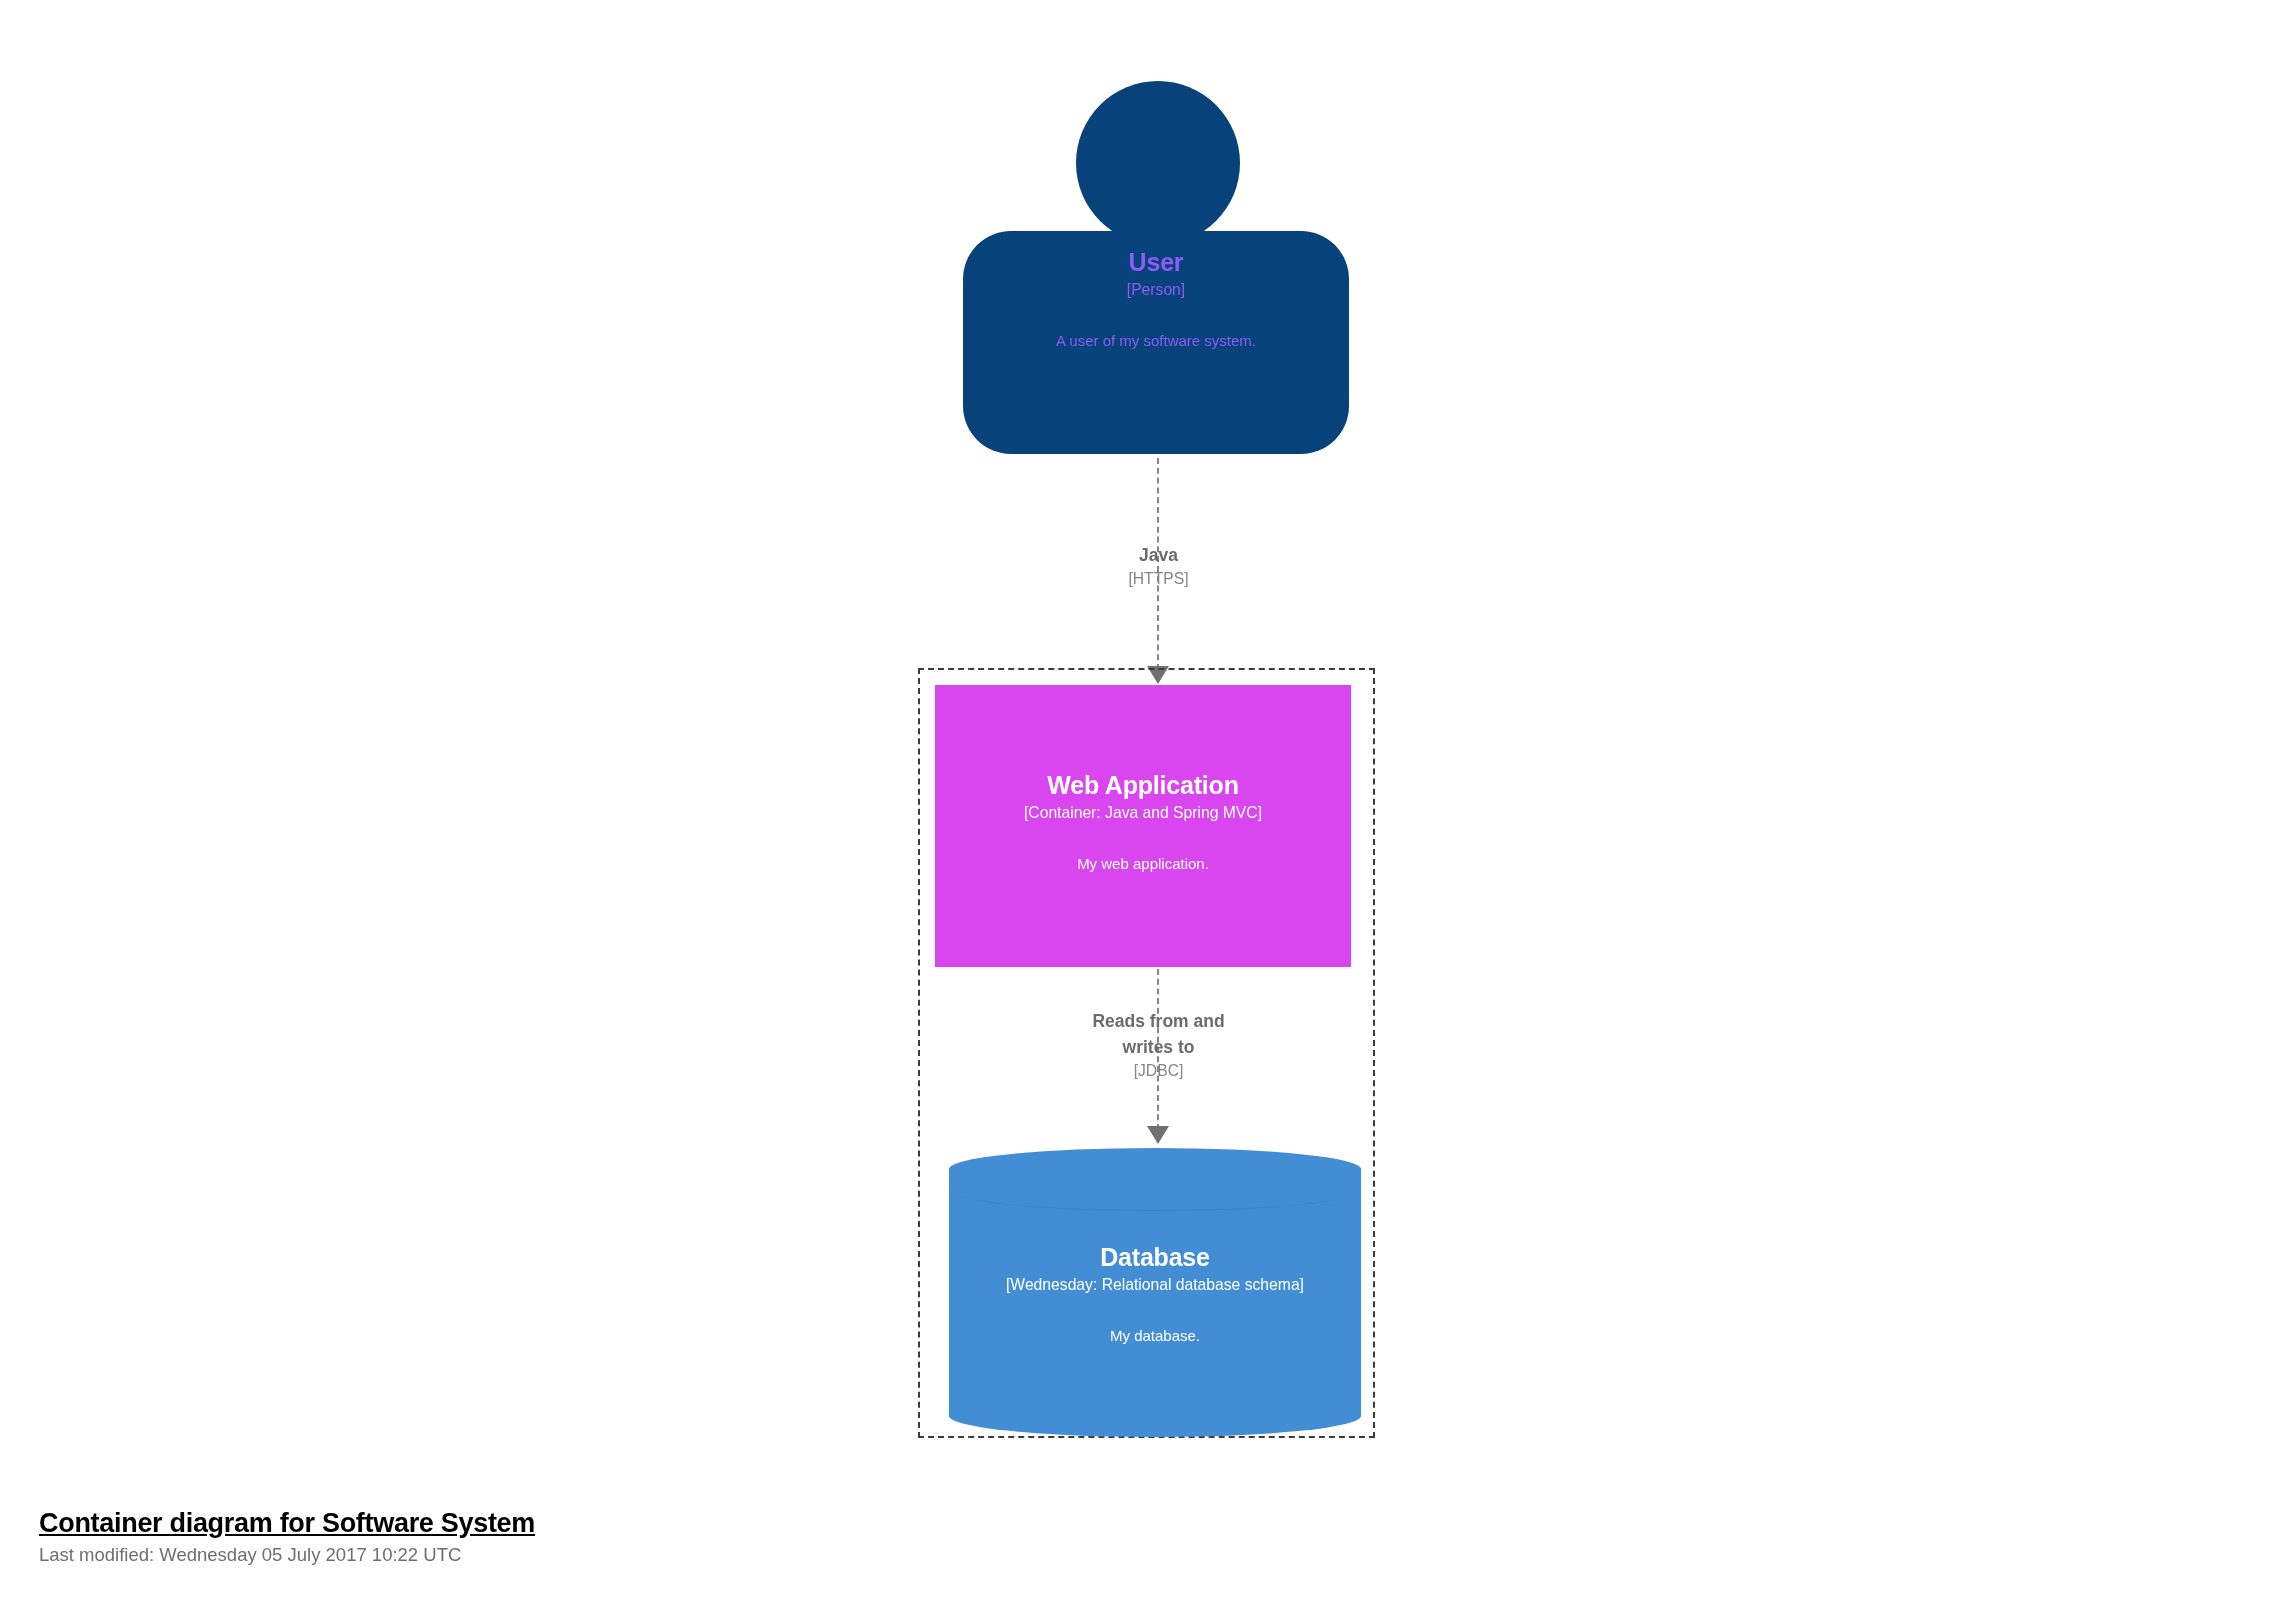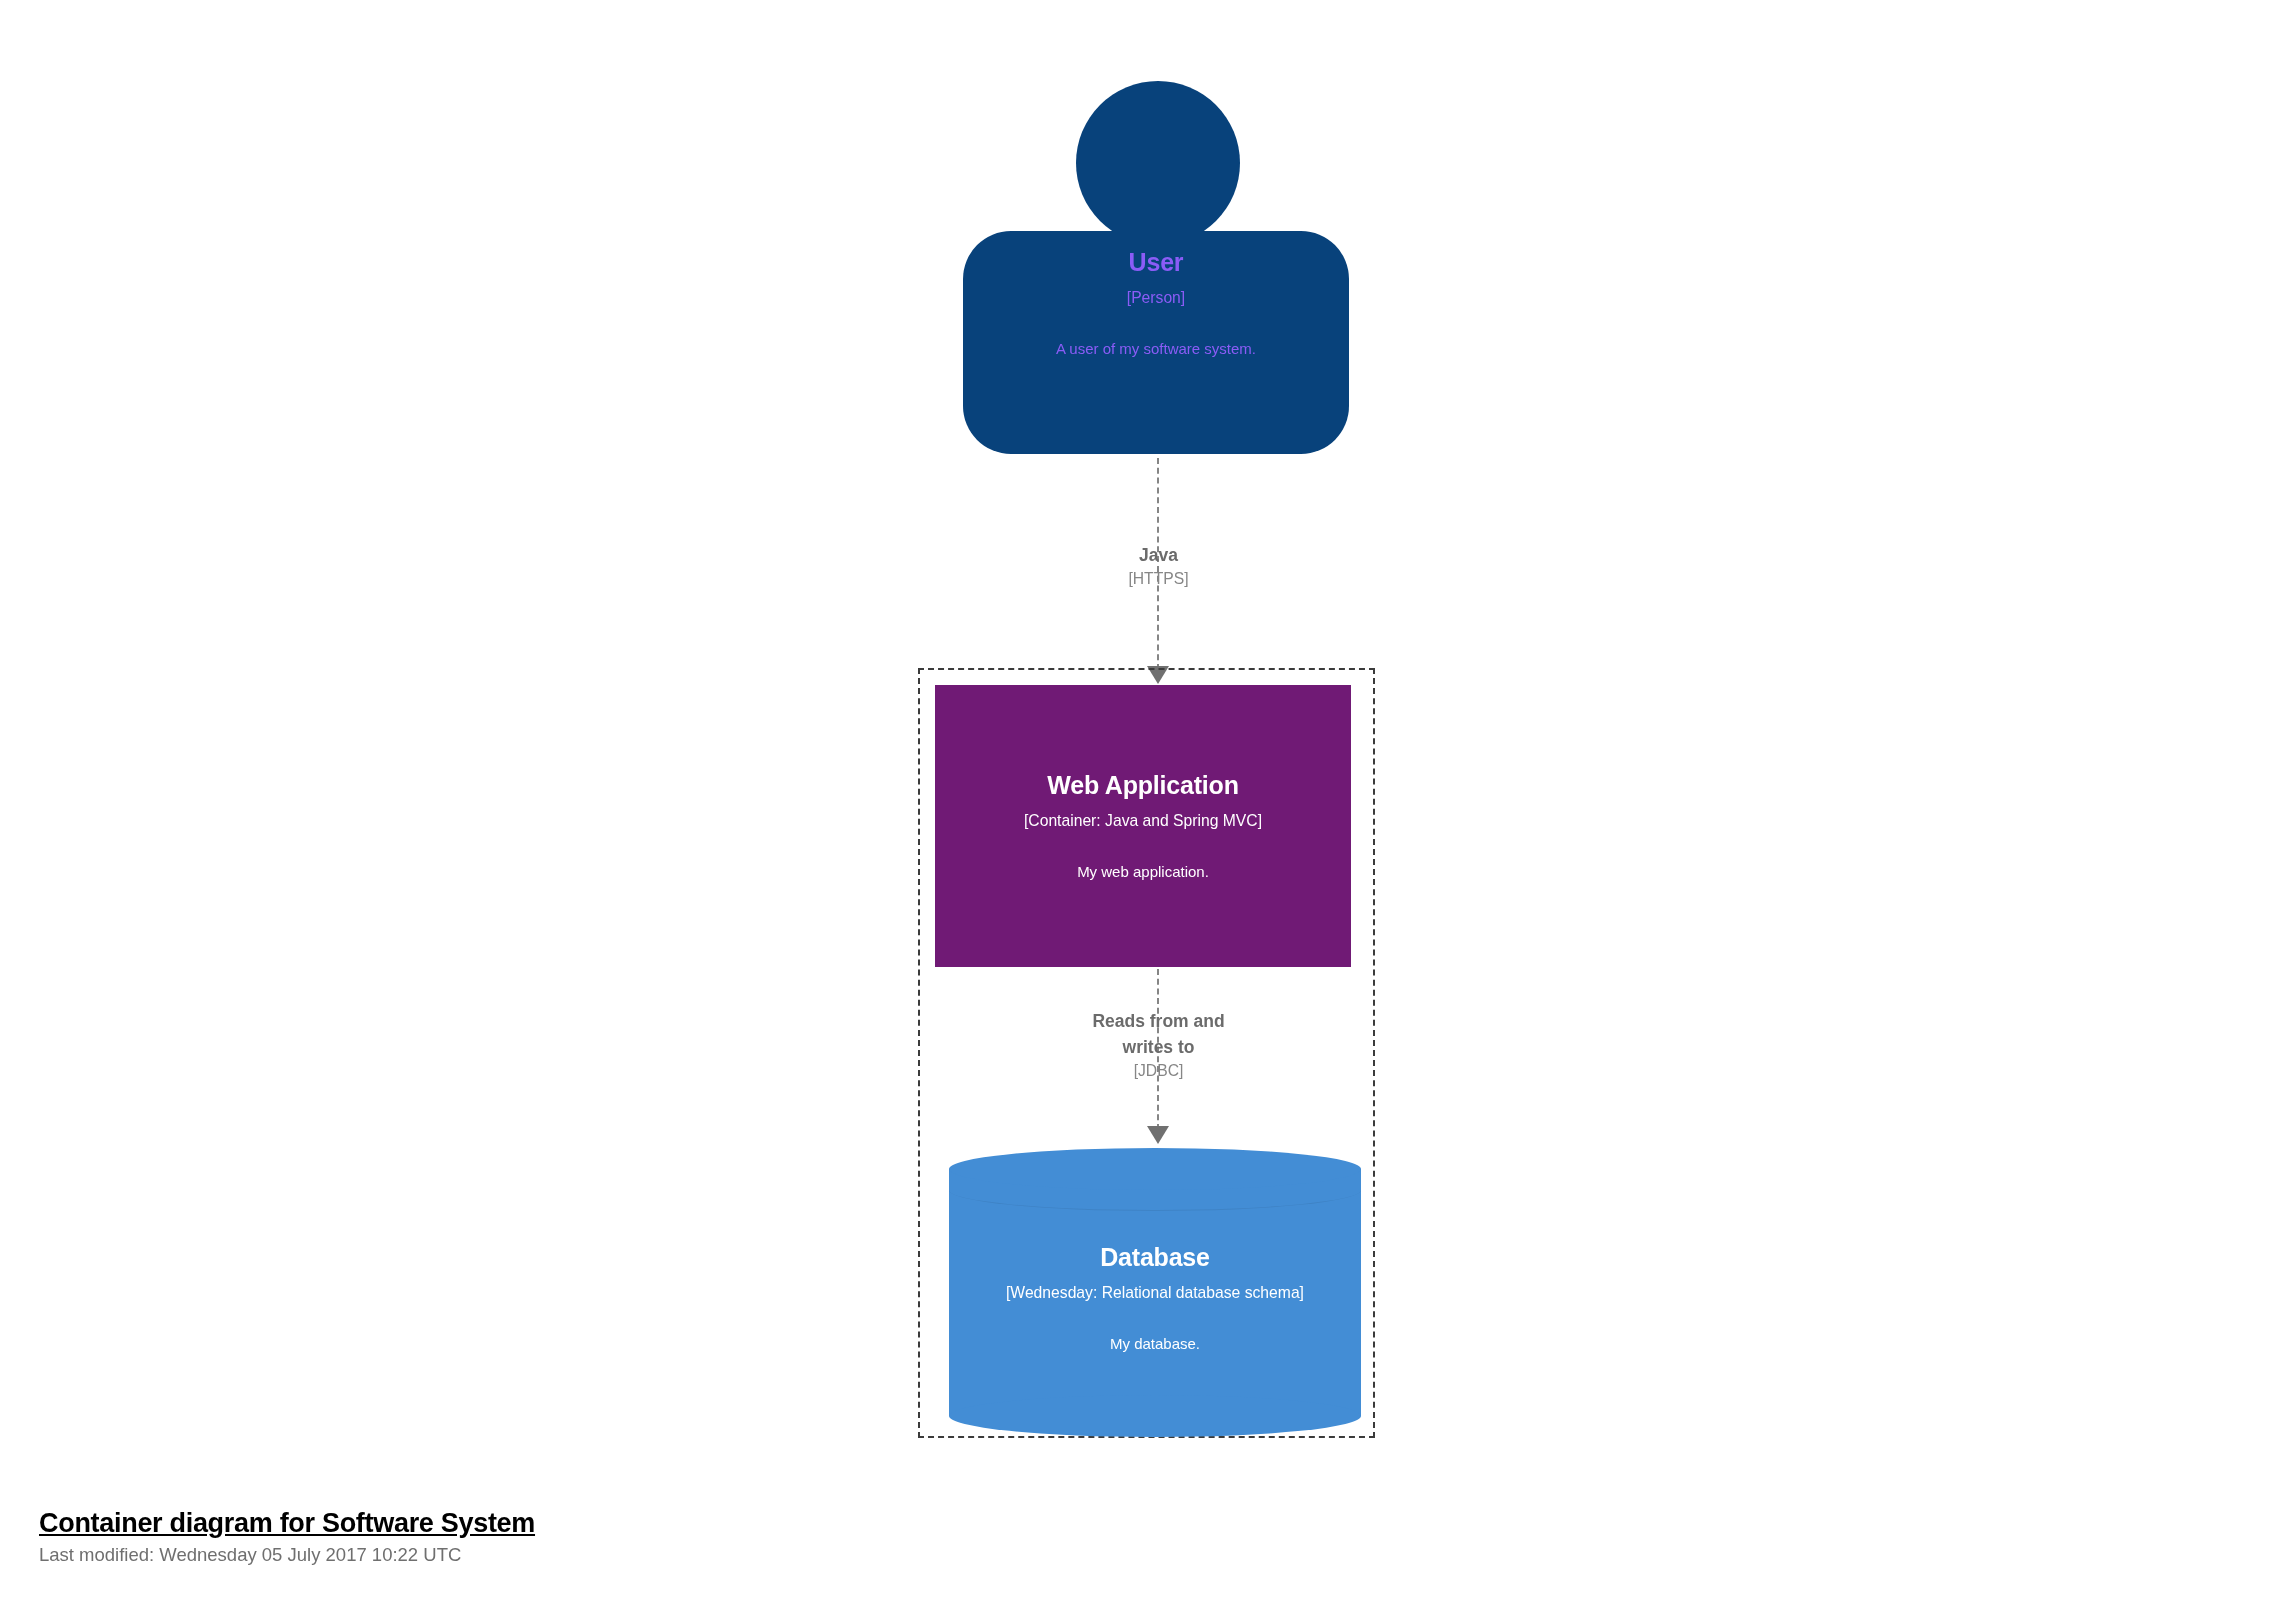--- a/index.html
+++ b/index.html
@@ -57,21 +57,21 @@
   .el-name {
     font-size: 25px;
     font-weight: bold;
     line-height: 31px;
     letter-spacing: -0.2px;
   }
   .el-tech {
     font-size: 15.7px;
     font-weight: normal;
     line-height: 22px;
-    margin-top: 9px;
+    margin-top: 1px;
   }
   .el-desc {
     font-size: 15px;
     font-weight: normal;
     line-height: 23px;
     margin-top: 28px;
   }
 
   
   .boundary {
@@ -85,21 +85,21 @@
     background: transparent;
   }
 
   
   .container-box {
     position: absolute;
     left: 935px;
     top: 685px;
     width: 416px;
     height: 282px;
-    background: #701a75;
+    background: #d946ef;
   }
   .container-box .inner {
     position: absolute;
     left: 0;
     top: 85px;
     width: 416px;
     text-align: center;
     color: #ffffff;
   }
 

